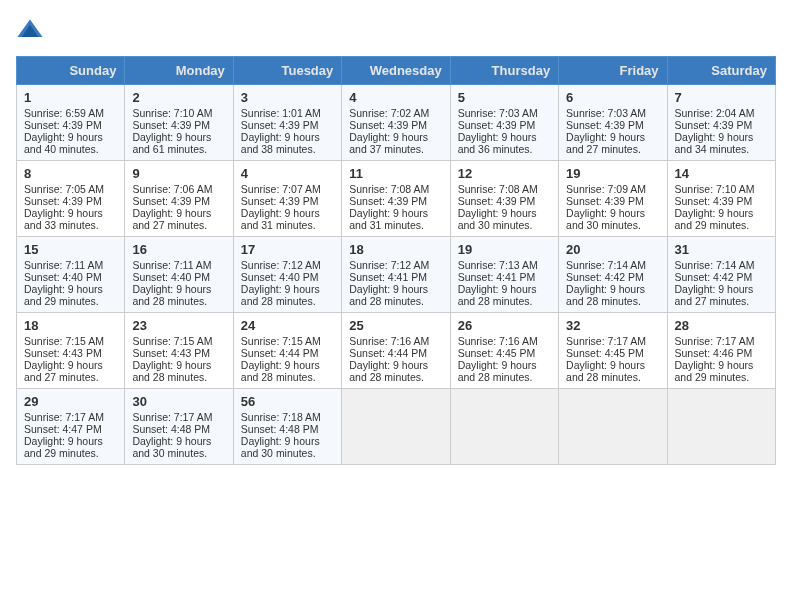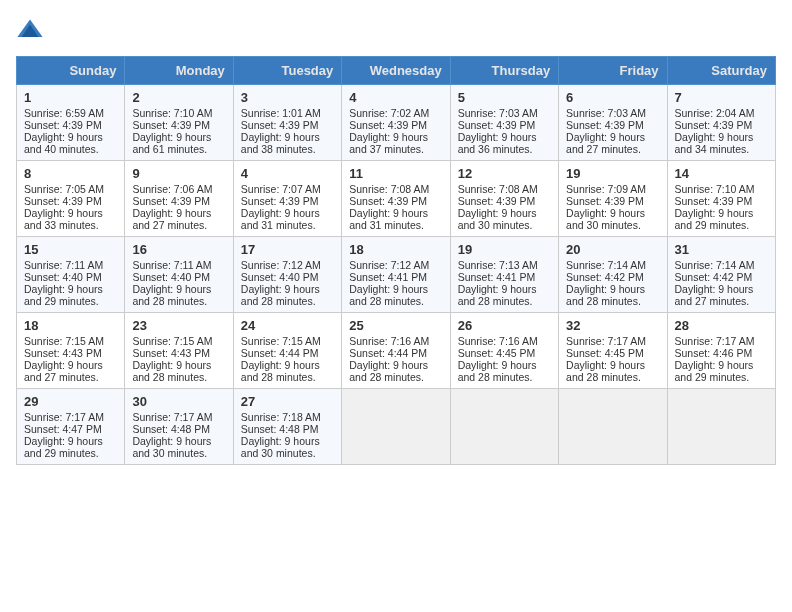--- a/index.html
+++ b/index.html
@@ -300,21 +300,21 @@
         <span>Sunset: 4:47 PM</span><br>
         <span>Daylight: 9 hours and 29 minutes.</span>
       </td>
         <td>
         <span class="day-number">30</span>
         <span>Sunrise: 7:17 AM</span><br>
         <span>Sunset: 4:48 PM</span><br>
         <span>Daylight: 9 hours and 30 minutes.</span>
       </td>
         <td>
-        <span class="day-number">27</span>
+        <span class="day-number">56</span>
         <span>Sunrise: 7:18 AM</span><br>
         <span>Sunset: 4:48 PM</span><br>
         <span>Daylight: 9 hours and 30 minutes.</span>
       </td>
         <td class="empty-cell"></td>
         <td class="empty-cell"></td>
         <td class="empty-cell"></td>
         <td class="empty-cell"></td>
       </tr>
     </tbody>

